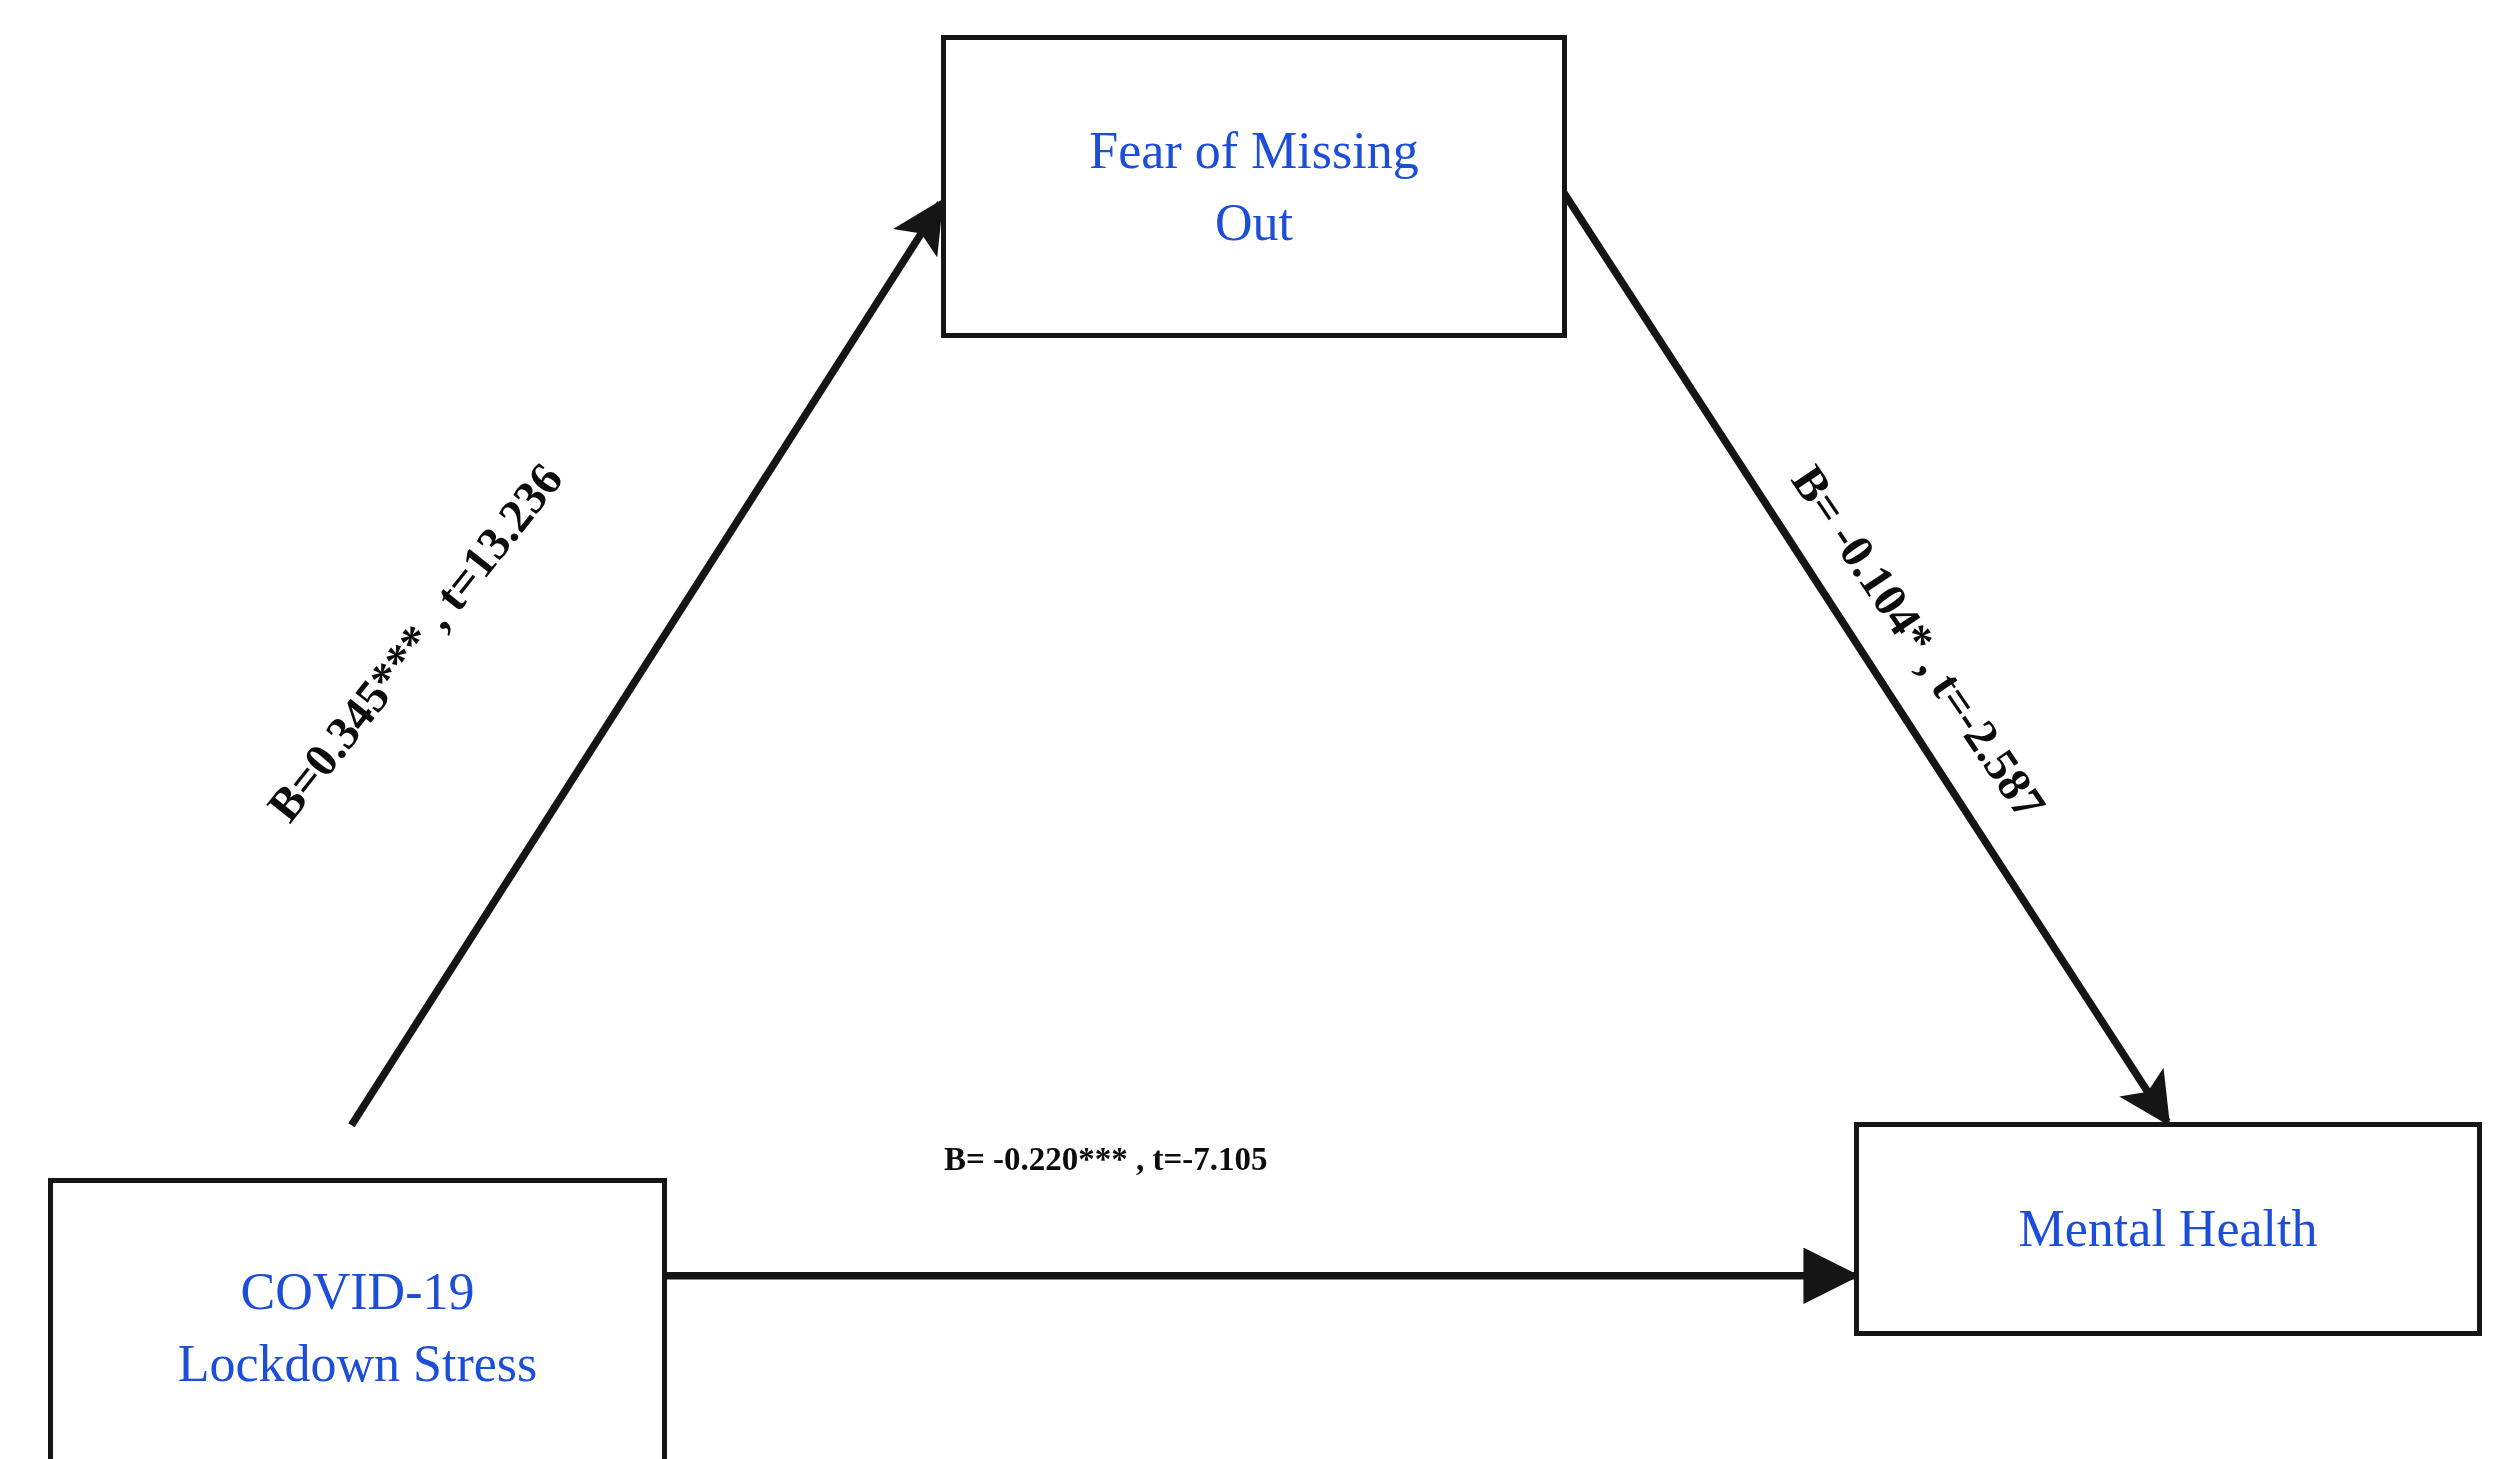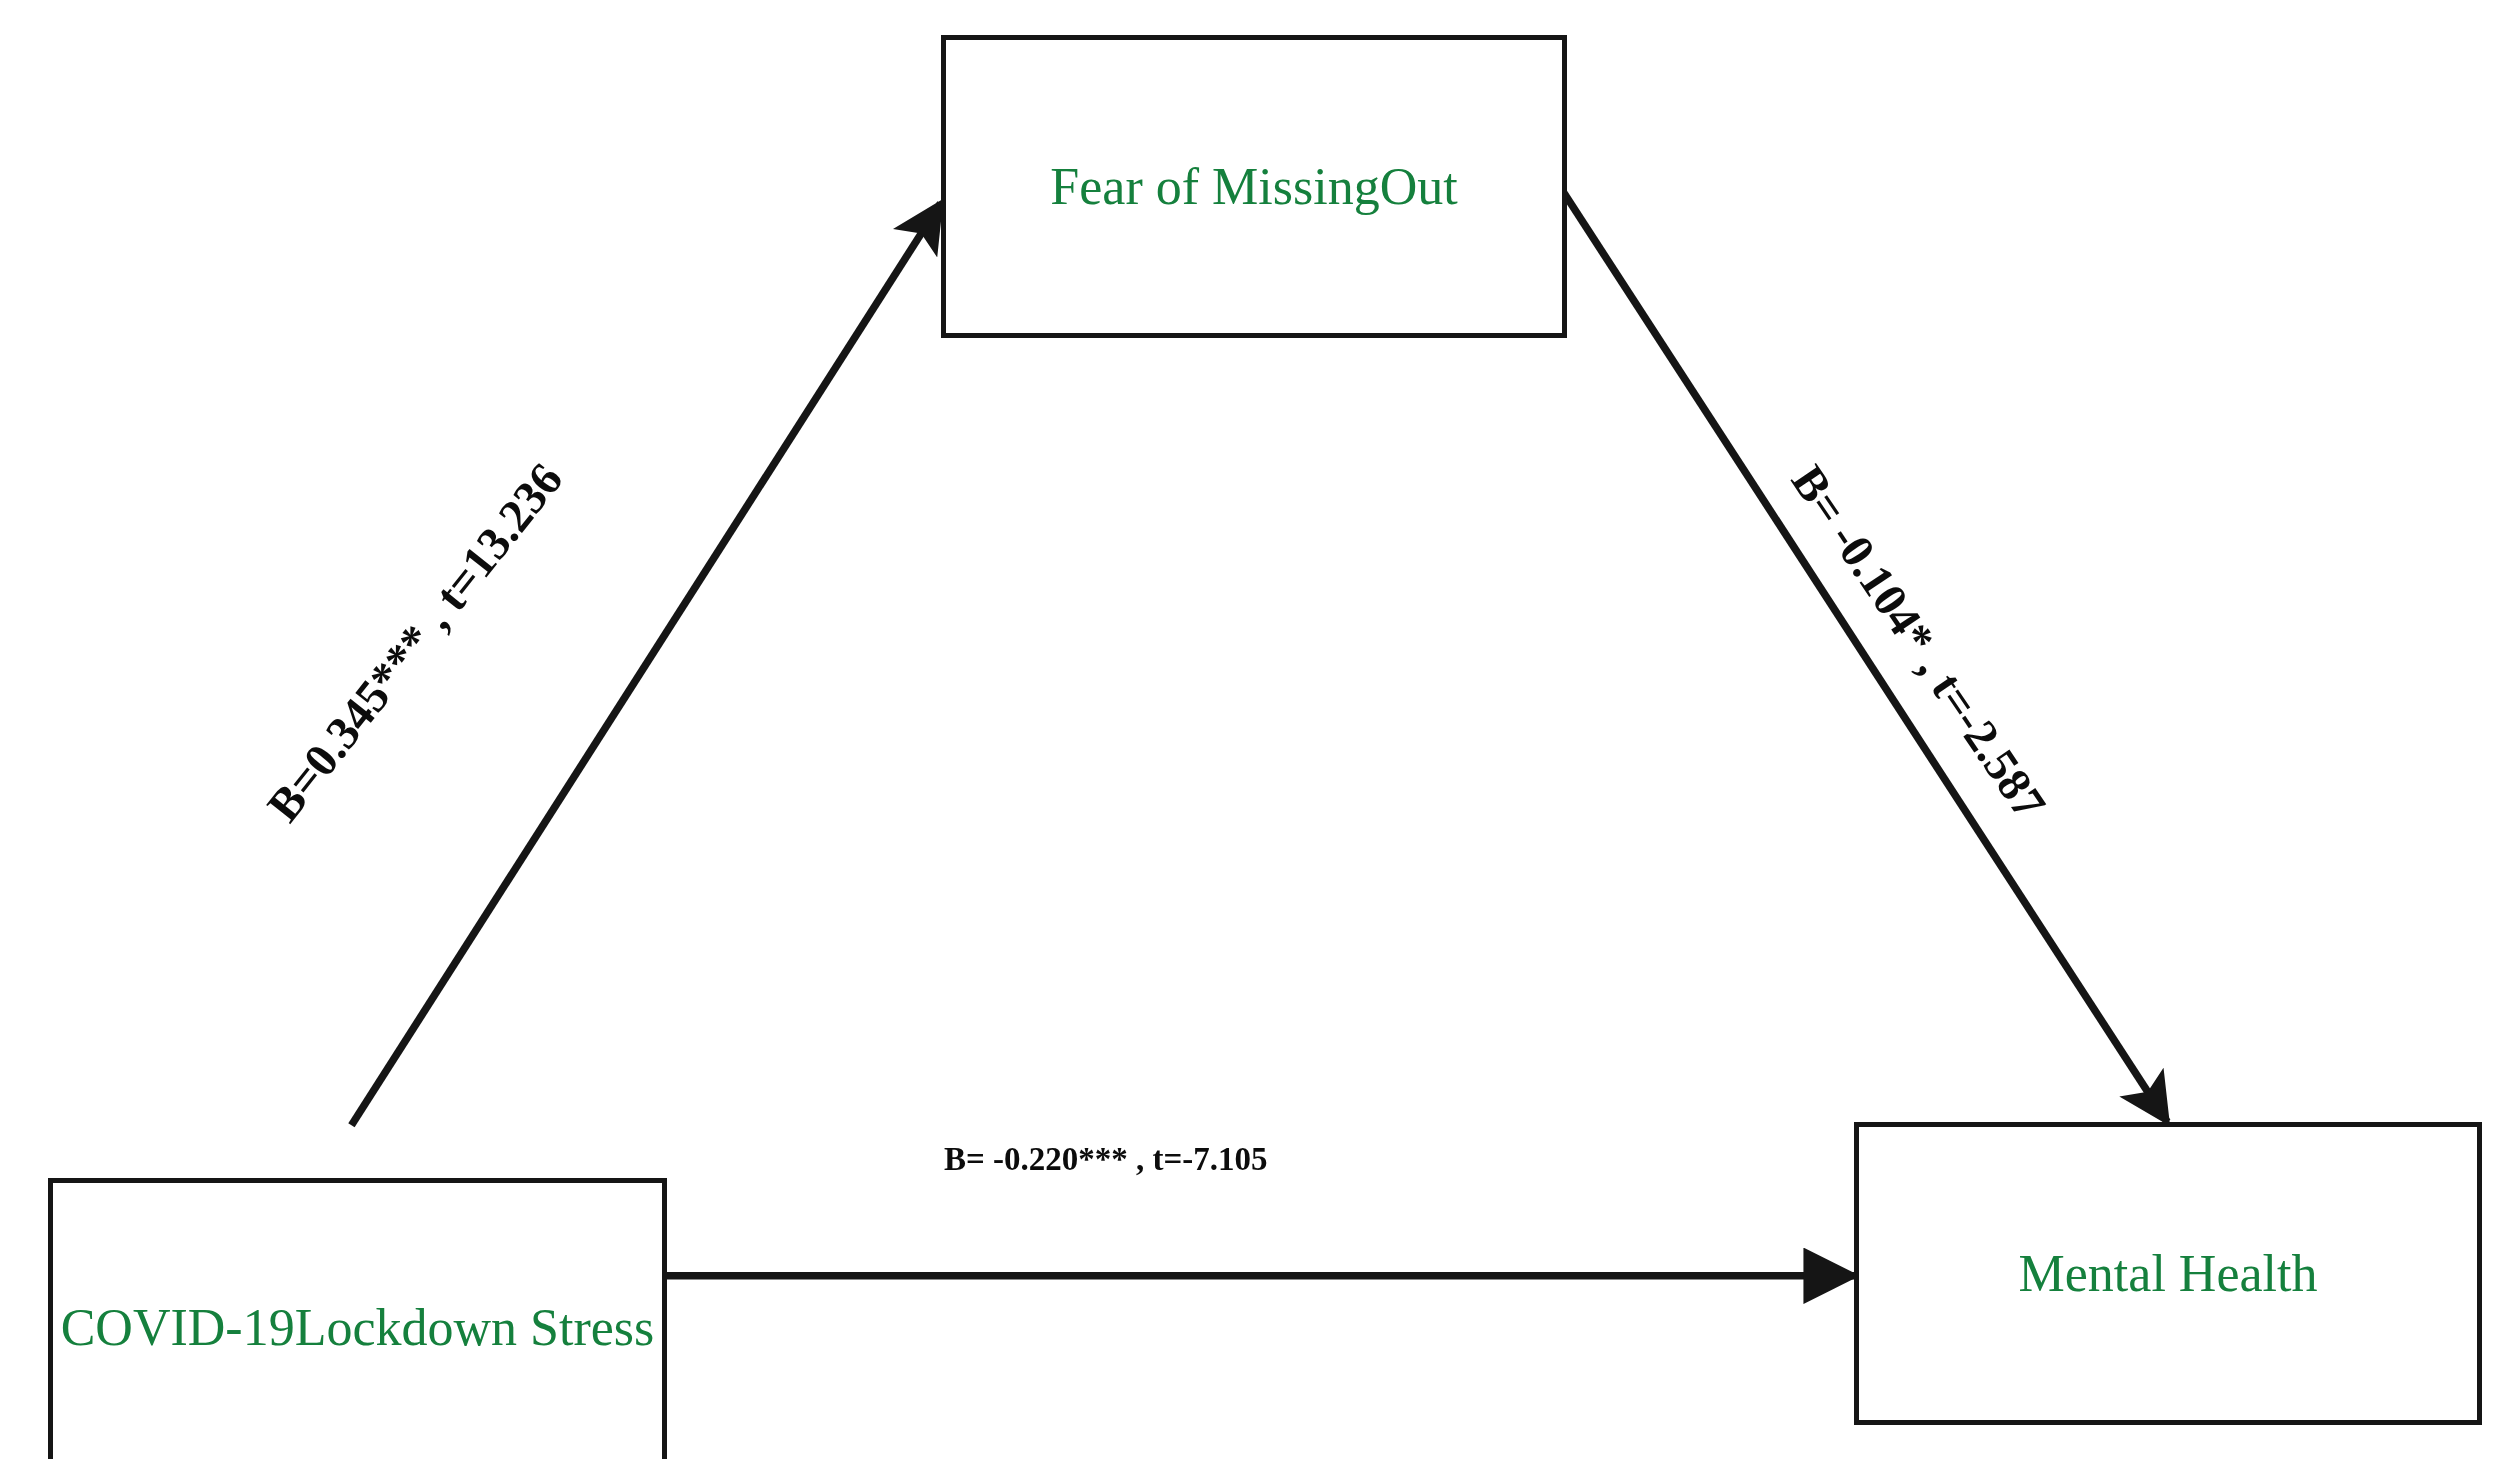--- a/index.html
+++ b/index.html
@@ -14,25 +14,25 @@
     background: #ffffff;
     overflow: hidden;
     font-family: "Liberation Serif", "DejaVu Serif", serif;
   }
   .node-box {
     position: absolute;
     box-sizing: border-box;
     border: 5.9px solid #151515;
     background: #ffffff;
     display: flex;
-    flex-direction: row;
+    flex-direction: column;
     align-items: center;
     justify-content: center;
     text-align: center;
-    color: #15803d;
+    color: #1d4ed8;
     font-family: "Liberation Serif", "DejaVu Serif", serif;
     font-weight: 400;
     line-height: 1.38;
     z-index: 3;
   }
   .node-line { display: block; white-space: nowrap; }
 
   #node-fomo {
     left: 941px;
     top: 35px;
@@ -44,21 +44,21 @@
     left: 48px;
     top: 1178px;
     width: 619px;
     height: 300px;
     font-size: 52px;
   }
   #node-mental {
     left: 1854px;
     top: 1122px;
     width: 628px;
-    height: 303px;
+    height: 214px;
     font-size: 52px;
   }
 
   svg#edges {
     position: absolute;
     left: 0;
     top: 0;
     width: 2512px;
     height: 1459px;
     z-index: 1;

